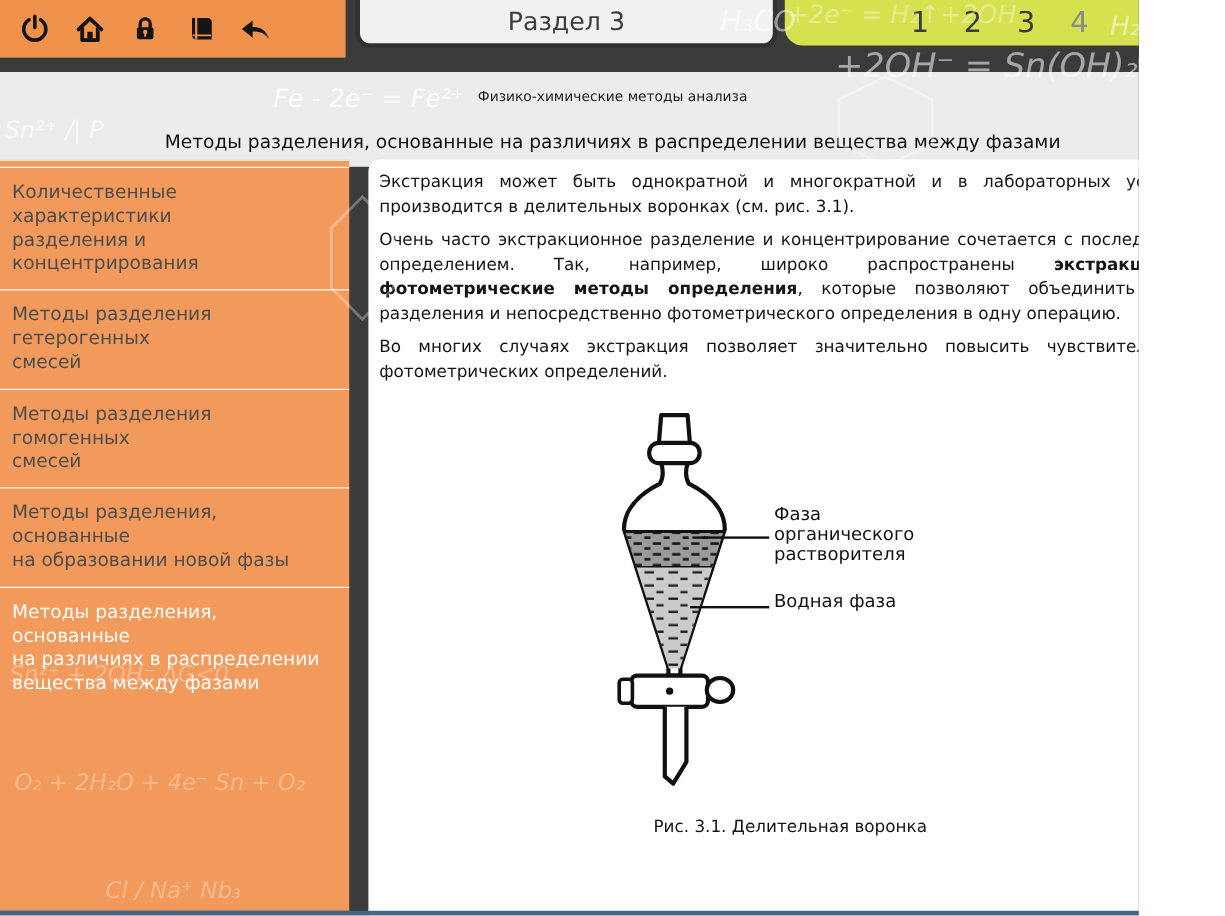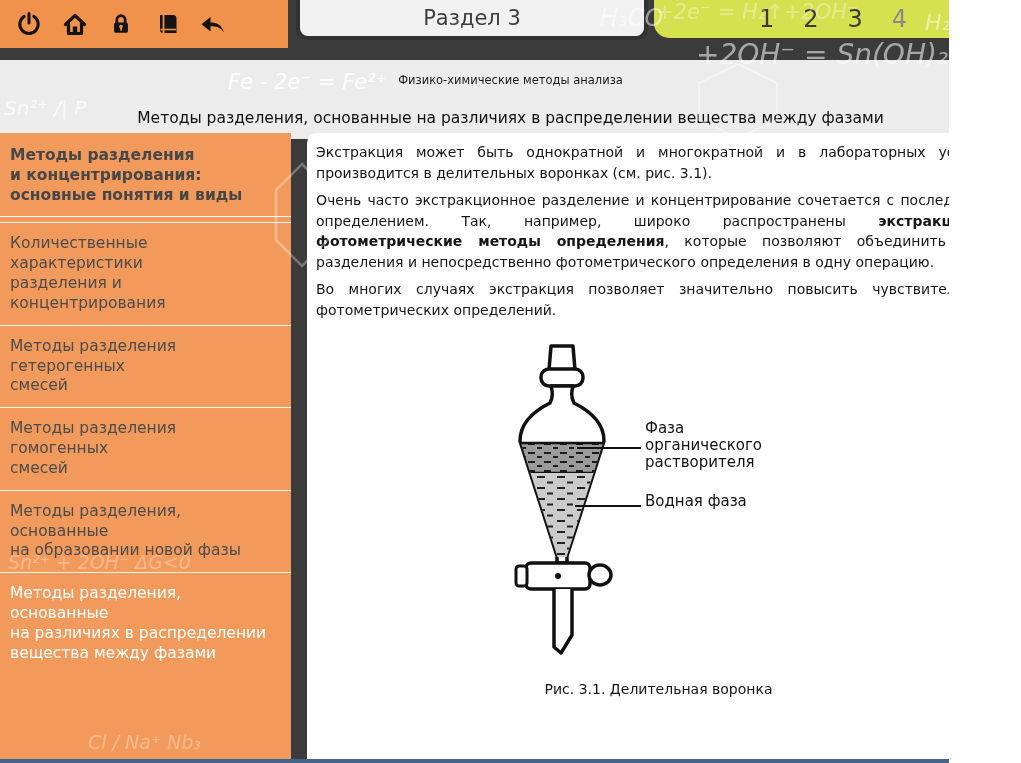--- a/index.html
+++ b/index.html
@@ -141,41 +141,39 @@
 
   <div class="subheader">
     <div class="course-title">Физико-химические методы анализа</div>
     <div class="page-title">Методы разделения, основанные на различиях в распределении вещества между фазами</div>
     <svg class="hex" style="left:695px;top:2px;opacity:.4" width="86" height="78" viewBox="0 0 86 78">
       <polygon points="43,2 82,21 82,58 43,76 4,58 4,21" fill="none" stroke="#fff" stroke-width="2"></polygon>
     </svg>
   </div>
 
   <div class="sidebar">
-    <div class="side-item first">Методы разделения
-и концентрирования:
-основные понятия и виды</div>
     <div class="divider-double"></div>
     <div class="side-item">Количественные характеристики
 разделения и концентрирования</div>
     <div class="divider"></div>
     <div class="side-item">Методы разделения гетерогенных
 смесей</div>
     <div class="divider"></div>
     <div class="side-item">Методы разделения гомогенных
 смесей</div>
     <div class="divider"></div>
     <div class="side-item">Методы разделения, основанные
 на образовании новой фазы</div>
     <div class="divider"></div>
     <div class="side-item active">Методы разделения, основанные
 на различиях в распределении
 вещества между фазами</div>
 
     <span class="doodle d6">Sn²⁺ + 2OH⁻   ΔG&lt;0</span>
+    <span class="doodle d8">O₂ + 2H₂O + 4e⁻   Sn + O₂</span>
     <span class="doodle d9">Cl / Na⁺ Nb₃</span>
   </div>
 
   <div class="content-panel">
     <div class="content-text">
       <p>Экстракция может быть однократной и многократной и в лабораторных условиях производится в делительных воронках (см. рис. 3.1).</p>
       <p><span>Очень часто экстракционное разделение и концентрирование сочетается с последующим определением. Так, например, широко распространены </span><span class="bold-inline">экстракционно-фотометрические методы определения</span><span>, которые позволяют объединить этапы разделения и непосредственно фотометрического определения в одну операцию.</span></p>
       <p>Во многих случаях экстракция позволяет значительно повысить чувствительность фотометрических определений.</p>
     </div>
 

